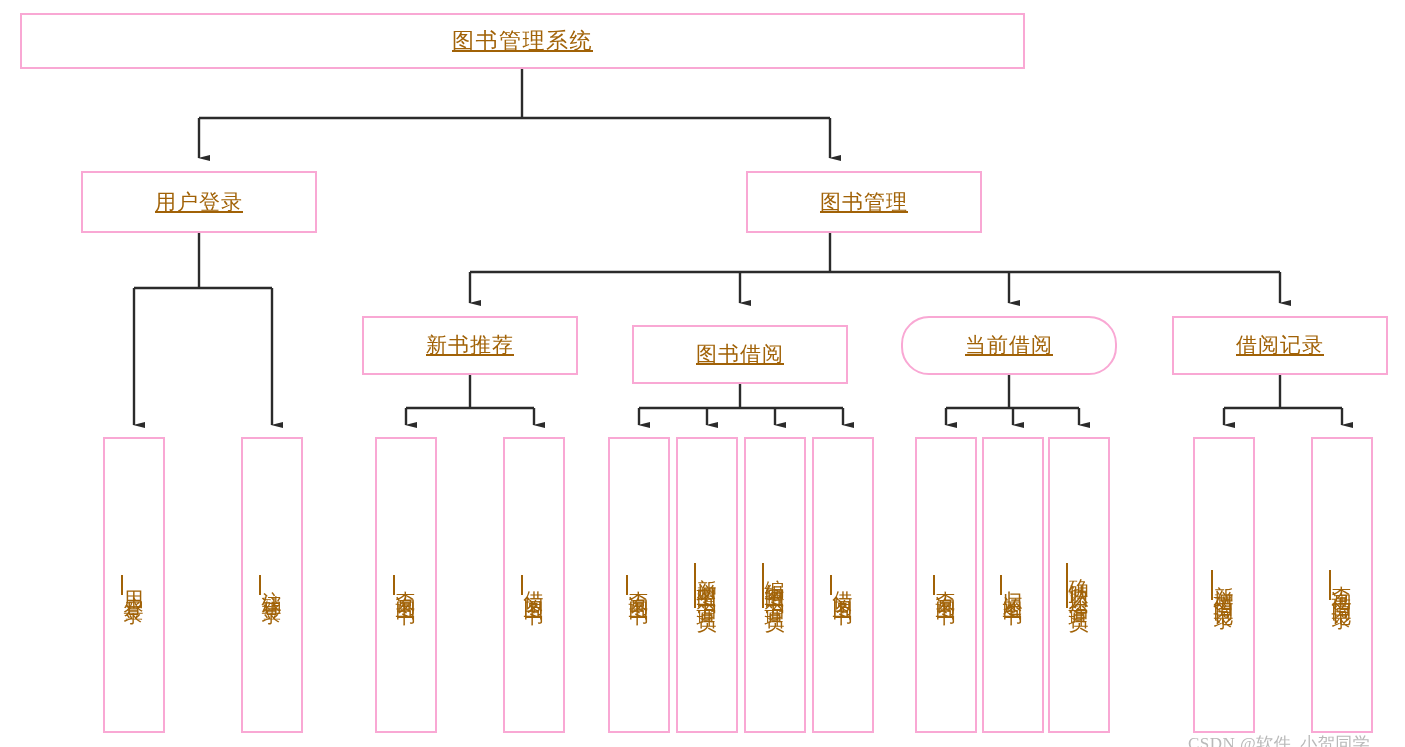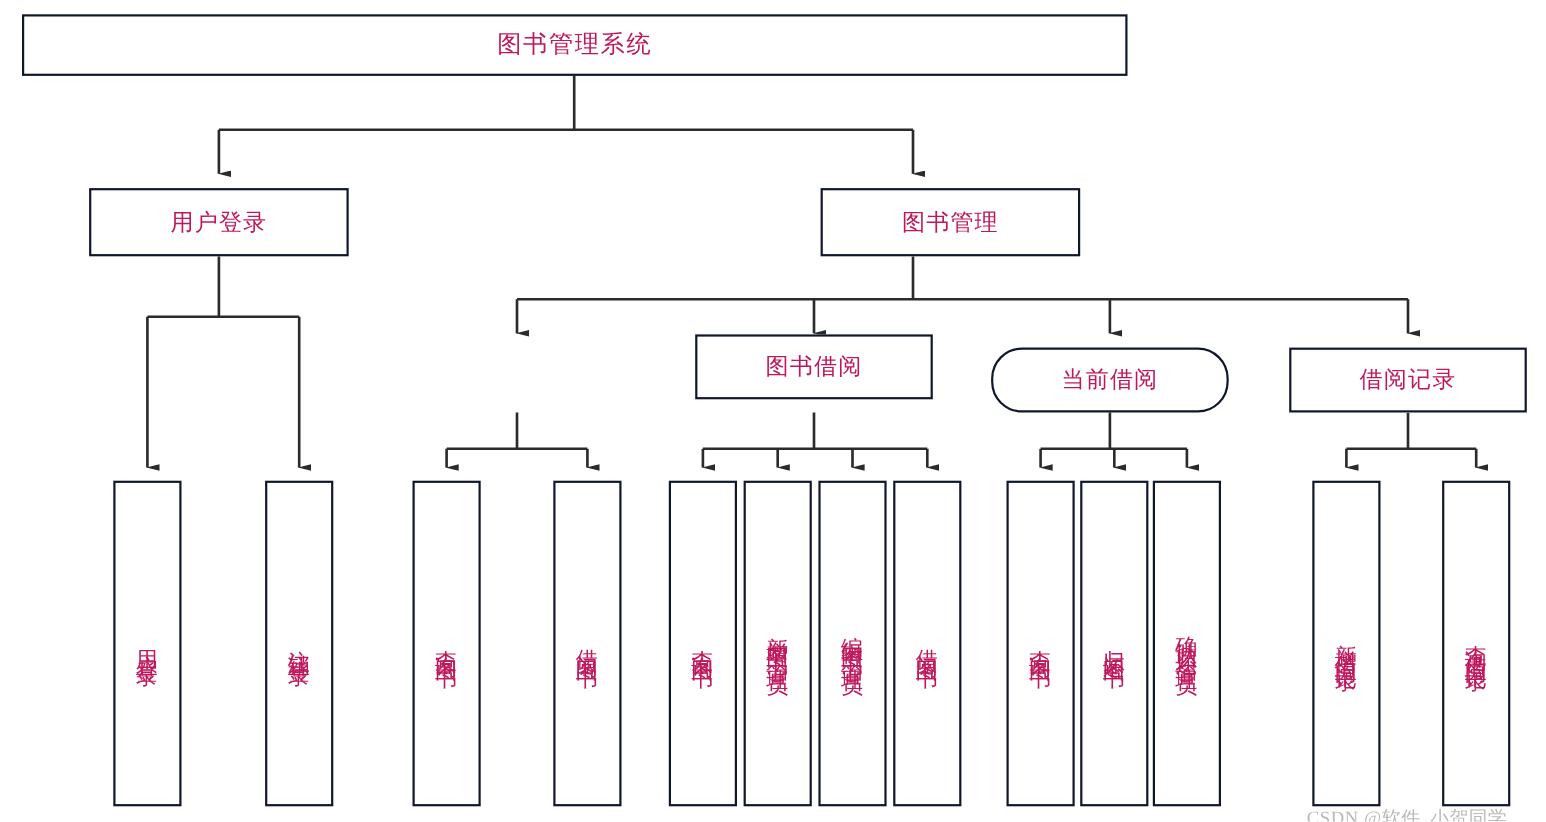--- a/index.html
+++ b/index.html
@@ -22,26 +22,27 @@
     position: absolute;
     left: 0;
     top: 0;
     width: 1405px;
     height: 747px;
     pointer-events: none;
   }
   .node {
     position: absolute;
     box-sizing: border-box;
-    border: 2px solid #0f172a;
+    border: 2px solid #f9a8d4;
     background: #ffffff;
     display: flex;
     align-items: center;
     justify-content: center;
-    color: #be185d;
+    color: #a16207;
+    text-decoration: underline;
   }
   .node .label {
     display: block;
     text-align: center;
     line-height: 1.18;
     white-space: nowrap;
   }
   
   .node.h .label {
     font-size: 21px;
@@ -135,21 +136,24 @@
     <span class="label">图书管理系统</span>
   </div>
 
   <div class="node h" style="left:81px; top:171px; width:236px; height:62px;">
     <span class="label">用户登录</span>
   </div>
   <div class="node h" style="left:746px; top:171px; width:236px; height:62px;">
     <span class="label">图书管理</span>
   </div>
 
-  <div class="node h" style="left:632px; top:304px; width:216px; height:59px;">
+  <div class="node h" style="left:362px; top:316px; width:216px; height:59px;">
+    <span class="label">新书推荐</span>
+  </div>
+  <div class="node h" style="left:632px; top:325px; width:216px; height:59px;">
     <span class="label">图书借阅</span>
   </div>
   <div class="node h" style="left:901px; top:316px; width:216px; height:59px;border-radius:28px;">
     <span class="label">当前借阅</span>
   </div>
   <div class="node h" style="left:1172px; top:316px; width:216px; height:59px;justify-content:center;">
     <span class="label">借阅记录</span>
   </div>
 
   <div class="node v" style="left:103px; top:437px; width:62px; height:296px;">

